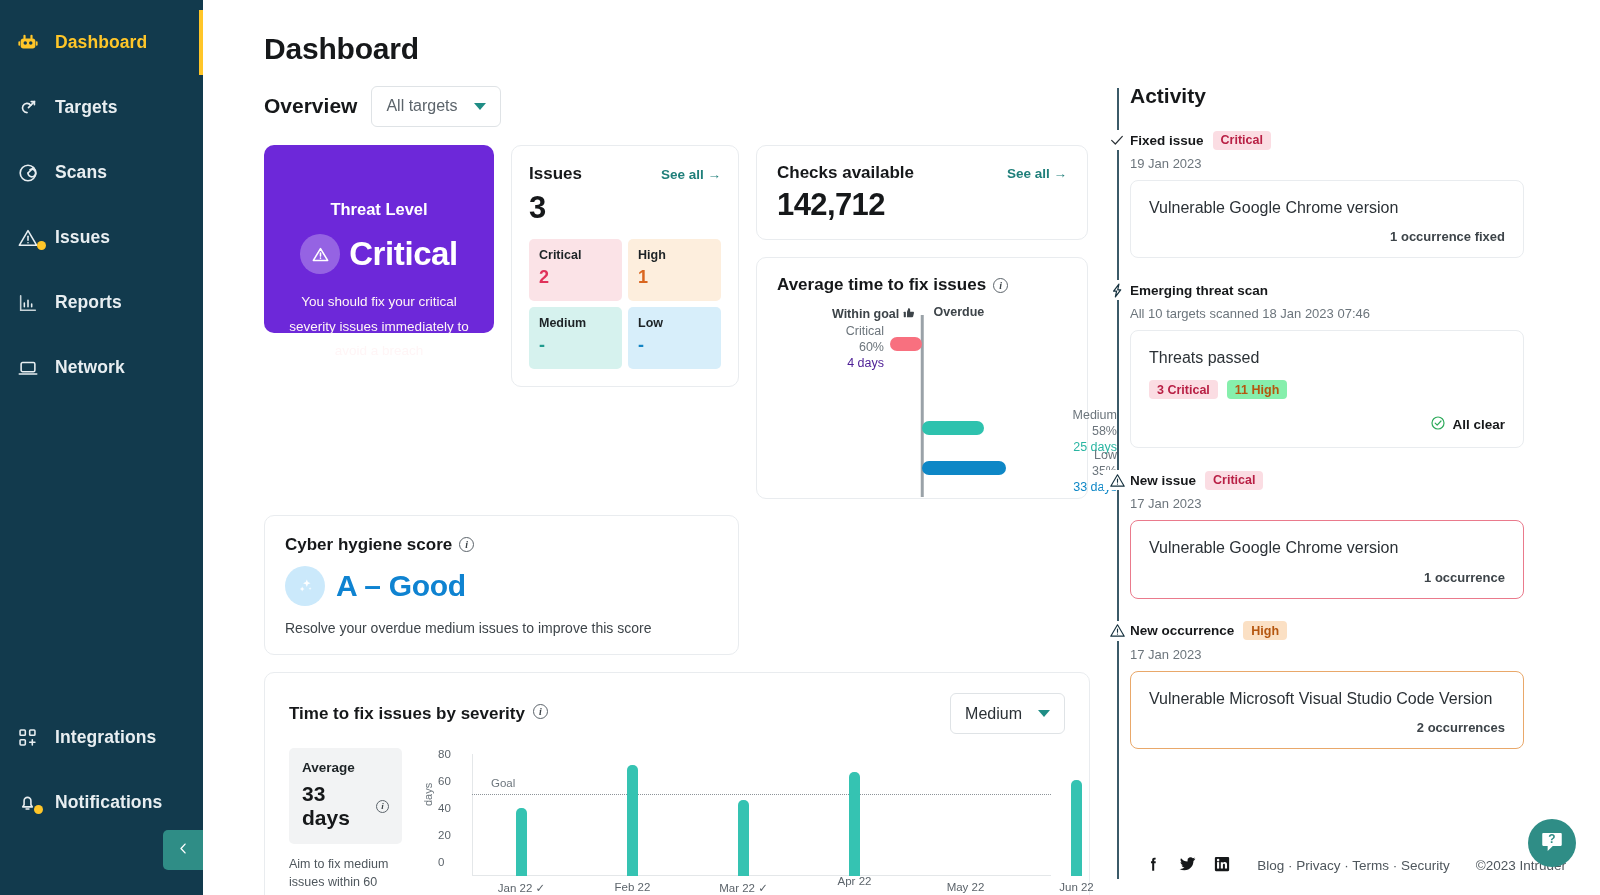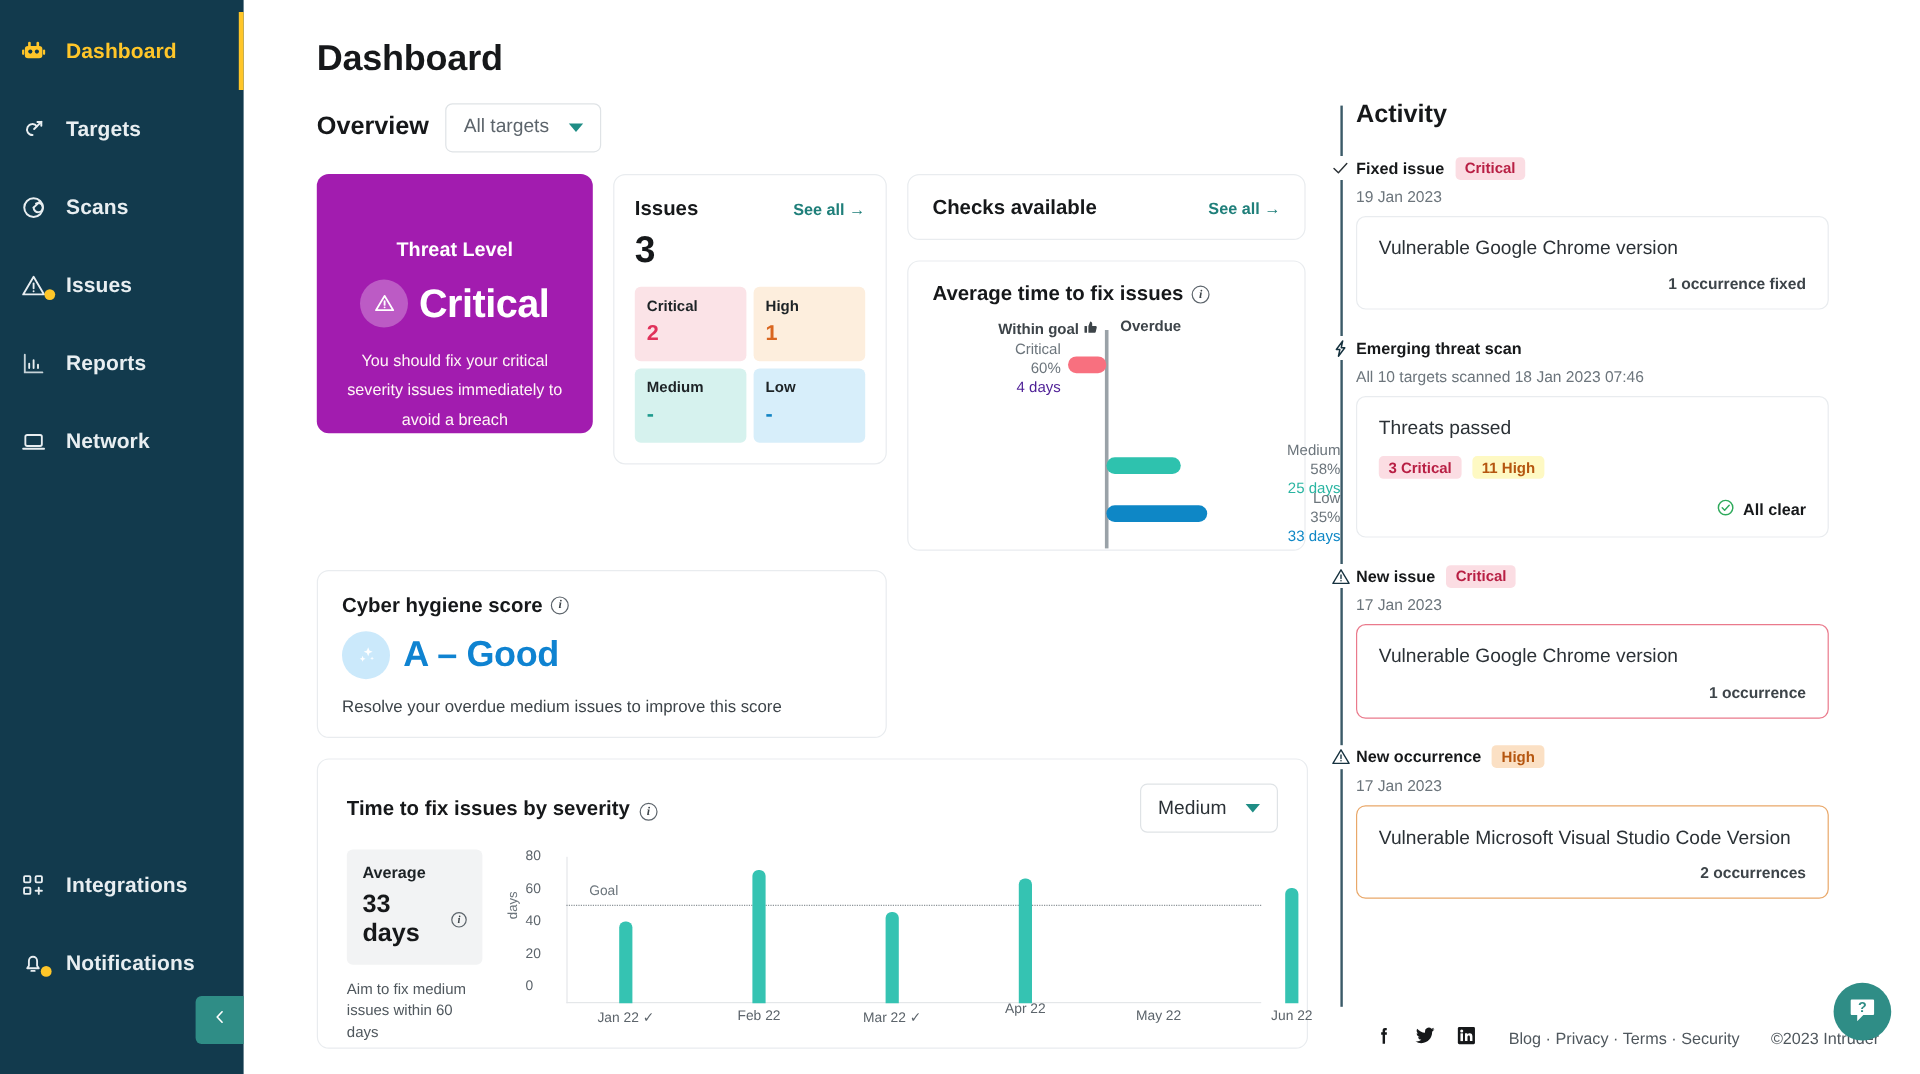--- a/index.html
+++ b/index.html
@@ -67,25 +67,24 @@
   }
   .dropdown .dd-label { font-size: 16px; color: #5c646b; }
   .caret {
     width: 0; height: 0; border-left: 6px solid transparent;
     border-right: 6px solid transparent; border-top: 7px solid #1f8d85;
   }
 
   .cards-row { display: flex; gap: 17px; margin-top: 17px; align-items: flex-start; }
 
   .threat-card {
-    width: 230px; flex: 0 0 230px; height: 216px;
-    background: #a21caf; border-radius: 10px; color: #fff;
+    width: 230px; flex: 0 0 230px; height: 188px;
+    background: #6d28d9; border-radius: 10px; color: #fff;
     display: flex; flex-direction: column; align-items: center;
     padding: 55px 22px 0 22px;
-    justify-content: center;
   }
   .threat-label { font-size: 16.5px; font-weight: bold; }
   .threat-value-row { display: flex; align-items: center; gap: 9px; margin-top: 15px; }
   .threat-circle {
     width: 40px; height: 40px; border-radius: 50%;
     background: rgba(255,255,255,.28);
     display: flex; align-items: center; justify-content: center;
   }
   .threat-value { font-size: 33px; font-weight: bold; letter-spacing: -.4px; }
   .threat-desc {
@@ -145,21 +144,21 @@
   .hyg-circle {
     width: 40px; height: 40px; border-radius: 50%; background: #cbe9fb;
     display: flex; align-items: center; justify-content: center;
   }
   .hyg-score { font-size: 30px; font-weight: bold; color: #0f83d1; letter-spacing: -.3px; }
   .hyg-sub { font-size: 14px; color: #3d4449; margin-top: 14px; }
 
   
   .ttf-card { width: 826px; height: 242px; margin-top: 17px; padding: 20px 24px 0 24px; position: relative; }
   .ttf-head { display: flex; align-items: center; justify-content: space-between; }
-  .ttf-title-row { display: flex; align-items: flex-end; gap: 8px; }
+  .ttf-title-row { display: flex; align-items: flex-start; gap: 8px; }
   .ttf-title { font-size: 17px; font-weight: bold; color: #16181a; }
   .ttf-body { display: flex; gap: 22px; margin-top: 14px; }
   .avg-box { width: 113px; flex: 0 0 113px; }
   .avg-inner { background: #f2f3f4; border-radius: 5px; padding: 12px 13px 14px 13px; }
   .avg-lbl { font-size: 13.5px; font-weight: bold; color: #1d2326; }
   .avg-val-row { display: flex; align-items: center; gap: 5px; margin-top: 7px; }
   .avg-val { font-size: 21px; font-weight: bold; color: #16181a; }
   .avg-note { font-size: 12.5px; color: #4f575d; line-height: 1.45; margin-top: 11px; }
 
   .plot { position: relative; flex: 1; height: 155px; }
@@ -400,20 +399,21 @@
           <div class="right-stack">
 
             <div class="card checks-card">
               <div class="card-head">
                 <span class="card-title">Checks available</span>
                 <span class="see-all">
                   <span>See all</span>
                   <span>→</span>
                 </span>
               </div>
+              <div class="checks-num">142,712</div>
             </div>
 
             <div class="card atf-card">
               <div class="atf-head">
                 <span class="card-title">Average time to fix issues</span>
                 <span class="info-i">i</span>
               </div>
 
               <div class="dchart">
                 <div class="axis"></div>
@@ -573,21 +573,21 @@
             </svg>
           </span>
           <div class="act-head">
             <span class="act-kind">Emerging threat scan</span>
           </div>
           <div class="act-date">All 10 targets scanned 18 Jan 2023 07:46</div>
           <div class="act-card">
             <div class="act-card-title">Threats passed</div>
             <div class="act-pills">
               <span class="pill" style="background:#fbdde3;color:#b81f44">3 Critical</span>
-              <span class="pill" style="background:#fef9c3;color:#b5560f">11 High</span>
+              <span class="pill" style="background:#86efac;color:#b5560f">11 High</span>
             </div>
             <div class="allclear">
               <span>
                 <svg width="16" height="16" viewBox="0 0 24 24" fill="none" stroke="#2eaa5b" stroke-width="1.8" stroke-linecap="round" stroke-linejoin="round">
                   <circle cx="12" cy="12" r="9"></circle>
                     <path d="M7.8 12.3 10.8 15.3 16.5 9"></path>
                 </svg>
               </span>
               <span>All clear</span>
             </div>

